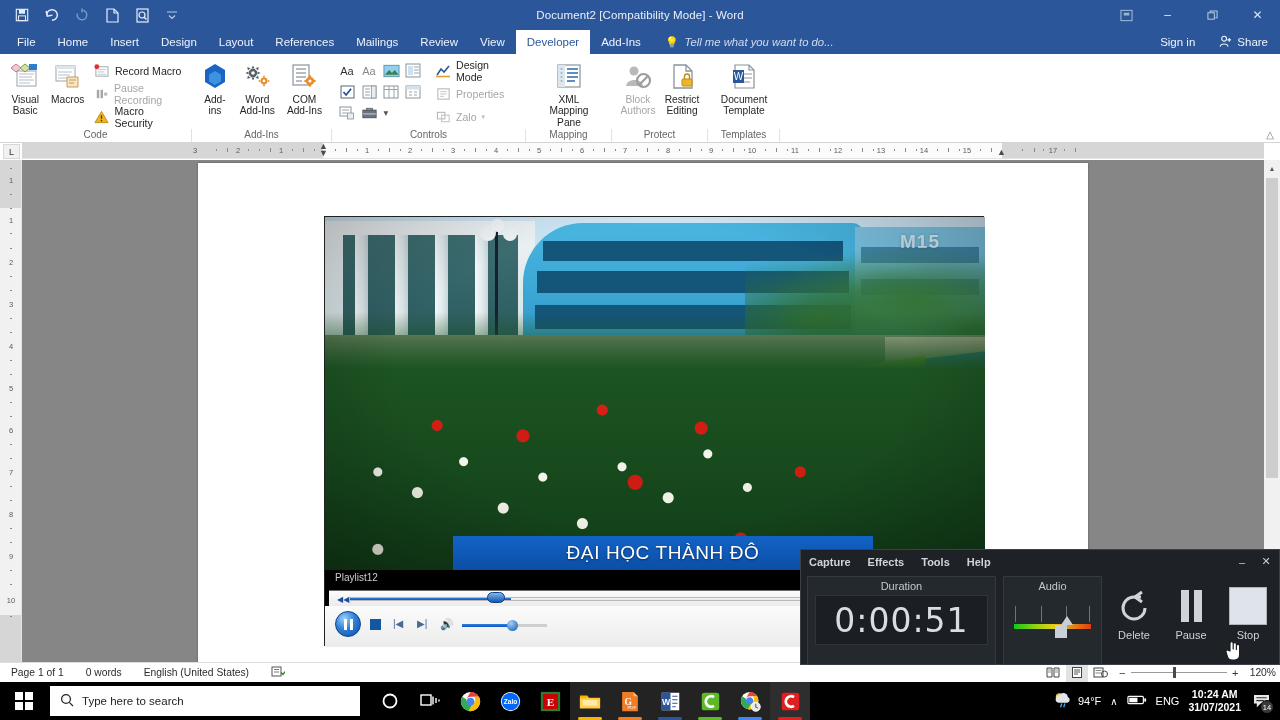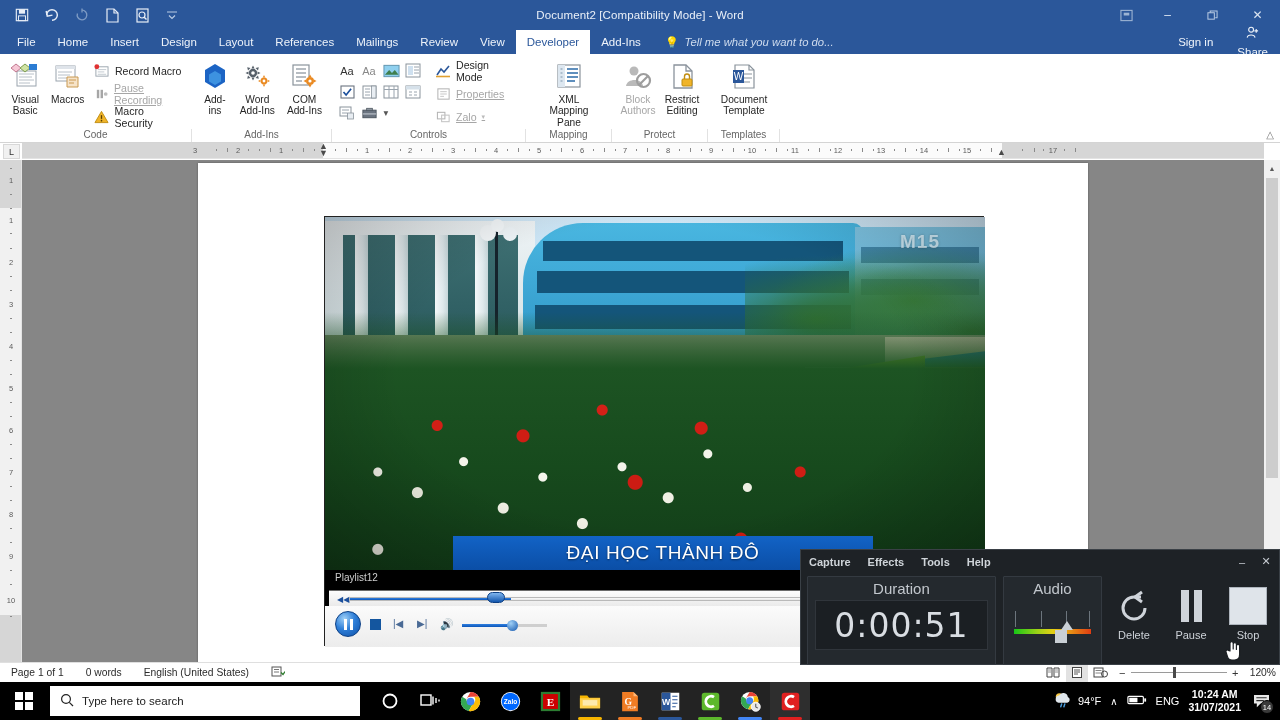--- a/index.html
+++ b/index.html
@@ -51,21 +51,21 @@
   }
   .tab.file { background: #2b579a; }
   .tab.active { background: #ffffff; color: #2b579a; }
   .tellme {
     display: flex; align-items: center; gap: 5px; padding: 0 10px 0 14px;
     font-size: 11.3px; color: #cfdcee; font-style: italic;
   }
   .tellme .bulb { font-style: normal; font-size: 11px; }
   .tb-right { position: absolute; right: 4px; top: 0; height: 24px; display: flex; align-items: center; gap: 10px; }
   .signin { font-size: 11.5px; color: #eef3fa; padding: 0 6px; }
-  .share { font-size: 11.5px; color: #eef3fa; display: flex; align-items: center; gap: 5px; padding: 0 8px; flex-direction: column; }
+  .share { font-size: 11.5px; color: #eef3fa; display: flex; align-items: center; gap: 5px; padding: 0 8px; }
 
   
   .ribbon {
     position: relative; height: 89px; background: #ffffff;
     border-bottom: 1px solid #d4d4d4; display: flex; align-items: stretch;
     font-size: 10.5px; color: #333;
   }
   .rgroup { position: relative; display: flex; flex-direction: column; }
   .rgroup-body { flex: 1; display: flex; align-items: flex-start; padding: 4px 5px 0 5px; gap: 2px; }
   .rgroup-label {
@@ -78,21 +78,21 @@
     width: 46px; display: flex; flex-direction: column; align-items: center;
     padding-top: 2px; text-align: center; line-height: 1.12; color: #262626;
   }
   .bigbtn .ic { height: 34px; display: flex; align-items: center; justify-content: center; }
   .bigbtn .lb { font-size: 10.2px; }
   .bigbtn.wide { width: 58px; }
   .bigbtn.wider { width: 62px; }
 
   .smallcol { display: flex; flex-direction: column; gap: 2px; padding-top: 2px; }
   .smallbtn { display: flex; align-items: center; gap: 5px; height: 21px; padding: 0 4px; font-size: 10.6px; color: #262626; }
-  .smallbtn.dis { color: #a6a6a6; text-decoration: underline; }
+  .smallbtn.dis { color: #a6a6a6; }
   .smallbtn .ic { width: 16px; height: 16px; display: flex; align-items: center; justify-content: center; }
 
   .ctrlgrid { display: flex; flex-direction: column; gap: 2px; padding-top: 3px; }
   .ctrlrow { display: flex; gap: 2px; }
   .cbtn {
     width: 20px; height: 19px; display: flex; align-items: center; justify-content: center;
     font-size: 9.5px; color: #2b579a;
   }
   .collapse-ribbon { position: absolute; right: 6px; bottom: 2px; font-size: 10px; color: #7a7a7a; }
 
@@ -276,21 +276,21 @@
     position: absolute; left: 800px; top: 549px; width: 480px; height: 116px;
     background: #1e2226; border: 1px solid #3a4046;
     color: #d7dbe0; font-size: 11px;
   }
   .rec-menubar { position: relative; height: 23px; display: flex; align-items: center; padding-left: 8px; gap: 17px; }
   .rec-menu { font-size: 11px; color: #cfd4d9; font-weight: bold; }
   .rec-wbtns { position: absolute; right: 2px; top: 0; height: 23px; display: flex; align-items: center; gap: 2px; }
   .rec-wbtn { width: 22px; height: 23px; display: flex; align-items: center; justify-content: center; color: #c6cbd1; font-size: 11px; }
   .rec-body { position: relative; height: 92px; padding: 3px 6px 0 6px; display: flex; gap: 7px; }
   .panel { background: #24292e; border: 1px solid #343a41; border-radius: 1px; }
-  .panel-title { text-align: center; font-size: 15px; color: #c2c7cd; padding: 3px 0 2px; }
+  .panel-title { text-align: center; font-size: 11px; color: #c2c7cd; padding: 3px 0 2px; }
   .dur-panel { width: 206px; }
   .dur-value {
     margin: 1px 7px 7px; height: 50px; background: #1b1f23; border: 1px solid #30353b;
     display: flex; align-items: center; justify-content: center;
     color: #d9dde2; font-size: 33px; font-family: "DejaVu Sans", sans-serif; letter-spacing: 1px;
   }
   .aud-panel { width: 108px; }
   .aud-meter { position: relative; margin: 6px 8px; height: 44px; }
   .aud-ticks { position: absolute; left: 2px; right: 2px; top: 6px; height: 16px; }
   .aud-tick { position: absolute; top: 0; width: 1px; height: 16px; background: #6c757d; }

